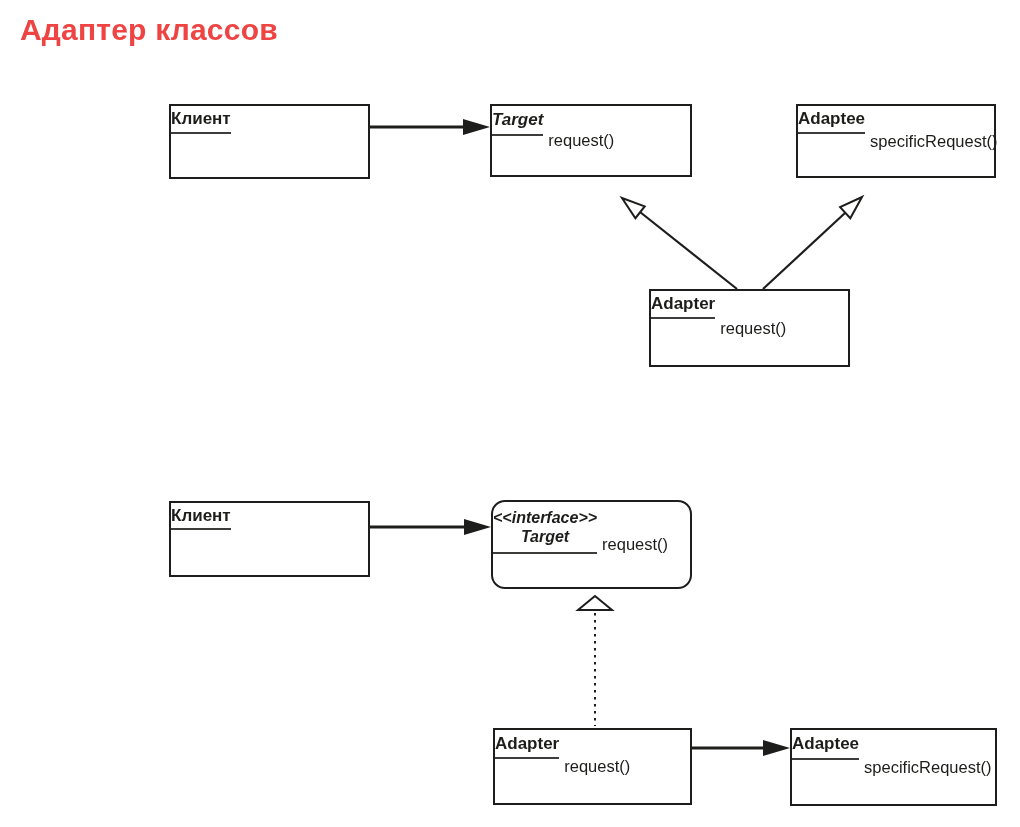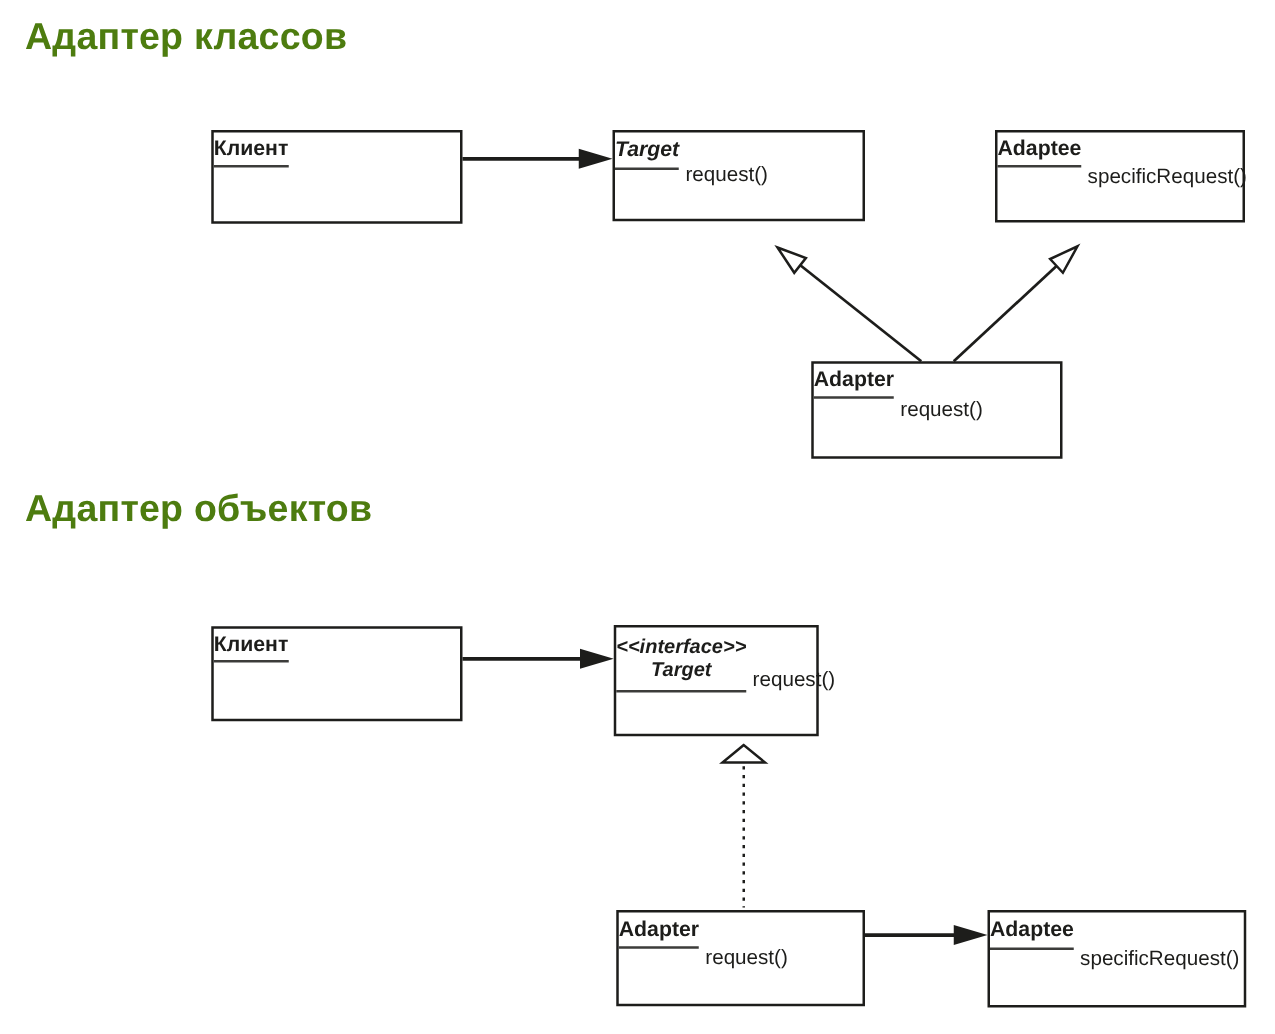--- a/index.html
+++ b/index.html
@@ -14,21 +14,21 @@
     height: 827px;
     background: #ffffff;
     overflow: hidden;
   }
   .section-title {
     position: absolute;
     left: 20px;
     font-size: 30px;
     font-weight: bold;
     letter-spacing: 0.2px;
-    color: #4d7c0f;
+    color: #ef4444;
     white-space: nowrap;
   }
   .uml-box {
     position: absolute;
     border: 2px solid #1d1d1b;
     background: #ffffff;
     display: flex;
   }
   .uml-header {
     border-bottom: 2px solid #3c3c3a;
@@ -72,21 +72,20 @@
     pointer-events: none;
   }
 </style>
 </head>
 <body>
 
 <div class="canvas">
 
   <div class="section-title" style="top:13px;">Адаптер классов</div>
 
-  <div class="section-title" style="top:391px;">Адаптер объектов</div>
 
   <div class="uml-box" style="left:169px;top:104px;width:201px;height:75px;">
     <div class="uml-header" style="height:28px;">
       <span class="uml-title">Клиент</span>
     </div>
     <div class="uml-body"></div>
   </div>
 
   <div class="uml-box" style="left:490px;top:104px;width:202px;height:73px;">
     <div class="uml-header" style="height:30px;">
@@ -115,21 +114,21 @@
     </div>
   </div>
 
   <div class="uml-box" style="left:169px;top:501px;width:201px;height:76px;">
     <div class="uml-header" style="height:27px;">
       <span class="uml-title">Клиент</span>
     </div>
     <div class="uml-body"></div>
   </div>
 
-  <div class="uml-box" style="left:491px;top:500px;width:164px;height:89px;">
+  <div class="uml-box" style="left:491px;top:500px;width:201px;height:89px;border-radius:14px;">
     <div class="uml-header" style="height:52px;">
       <span class="uml-stereotype">&lt;&lt;interface&gt;&gt;</span>
       <span class="uml-stereotype">Target</span>
     </div>
     <div class="uml-body">
       <span class="uml-method">request()</span>
     </div>
   </div>
 
   <div class="uml-box" style="left:493px;top:728px;width:199px;height:77px;">

